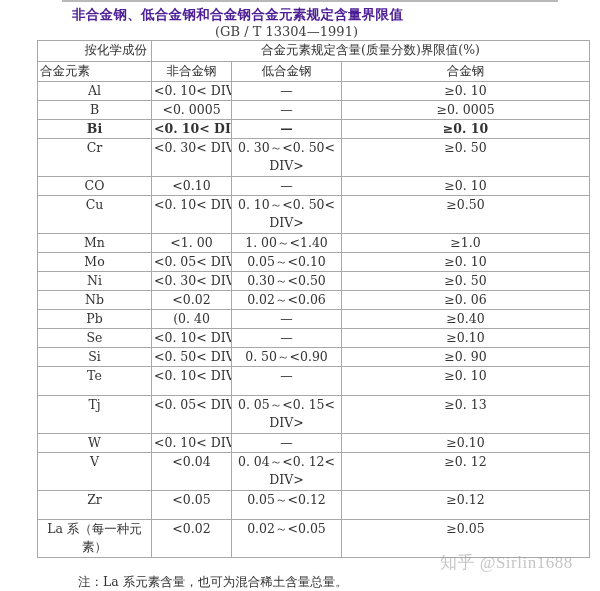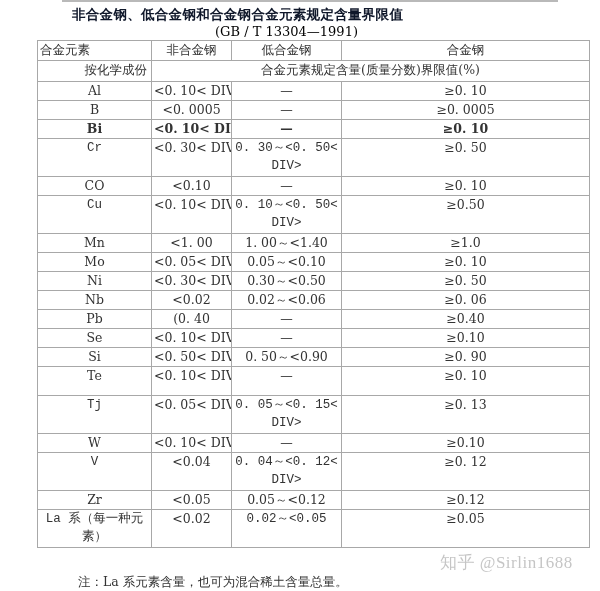--- a/index.html
+++ b/index.html
@@ -1,24 +1,24 @@
 <!DOCTYPE html>
 <html><head>
 <meta charset="utf-8">
 <style>
   html, body { margin:0; padding:0; background:#ffffff; }
   body { width:600px; height:591px; position:relative; overflow:hidden;
          font-family: "DejaVu Serif", "Liberation Serif", serif; color:#2a2a2a; }
   .topline { position:absolute; left:62px; top:0; width:496px; height:2px; background:#b9b9b9; }
-  .title { position:absolute; left:72px; top:6px; font-size:13.5px; font-weight:bold; letter-spacing:0.3px; color:#0f172a;font-family:Liberation Mono, monospace; }
-  .subtitle { position:absolute; left:215px; top:24px; font-size:13px; color:#000000; }
+  .title { position:absolute; left:72px; top:6px; font-size:13.5px; font-weight:bold; letter-spacing:0.3px; color:#4c1d95;font-family:Liberation Mono, monospace; }
+  .subtitle { position:absolute; left:215px; top:24px; font-size:13px; color:#404040; }
   table.grid { position:absolute; left:37px; top:40px; width:552px; border-collapse:collapse; table-layout:fixed; font-size:12.5px; }
   table.grid td { border:1.5px solid #a8a8a8; padding:0 2px; text-align:center; vertical-align:top; line-height:18px; color:#333; white-space:nowrap; overflow:hidden; }
   table.grid td.left { text-align:left; }
-  table.grid td.wrap { white-space:normal;font-family:Liberation Mono, monospace; }
+  table.grid td.wrap { white-space:normal; }
   table.grid td.mid { vertical-align:middle; }
   .c1 { width:114px; } .c2 { width:80px; } .c3 { width:110px; } .c4 { width:248px; }
   .hdr-a { text-align:right !important; padding-right:4px !important; }
   .note { position:absolute; left:78px; top:574px; font-size:12.5px; color:#333; }
   .wm { position:absolute; left:440px; top:551px; font-family:Liberation Serif, serif; font-size:17px; color:rgba(150,150,150,0.55); letter-spacing:0.5px; }
 </style>
 </head>
 <body>
 
 <div class="topline"></div>
@@ -26,29 +26,29 @@
 <div class="subtitle">(GB / T 13304—1991)</div>
 
 <table class="grid">
   <colgroup>
       <col class="c1">
       <col class="c2">
       <col class="c3">
       <col class="c4">
     </colgroup>
   <tbody>
-      <tr style="height:20px">
+      <tr style="height:21px">
+    <td class="hdr-a">按化学成份</td>
+    <td colspan="3">合金元素规定含量(质量分数)界限值(%)</td>
+  </tr>
+  <tr style="height:20px">
     <td class="left">合金元素</td>
     <td>非合金钢</td>
     <td>低合金钢</td>
     <td>合金钢</td>
-  </tr>
-  <tr style="height:21px">
-    <td class="hdr-a">按化学成份</td>
-    <td colspan="3">合金元素规定含量(质量分数)界限值(%)</td>
   </tr>
   </tbody>
     <tbody id="rows">
       <tr style="height: 19px;">
         <td>Al</td>
         <td>&lt;0. 10&lt; DIV&gt;</td>
         <td>—</td>
         <td>≥0. 10</td>
       </tr>
       <tr style="height: 19px;">
@@ -140,21 +140,21 @@
         <td>&lt;0. 10&lt; DIV&gt;</td>
         <td>—</td>
         <td>≥0.10</td>
       </tr>
       <tr style="height: 38px;">
         <td class="wrap">V</td>
         <td>&lt;0.04</td>
         <td class="wrap">0. 04～&lt;0. 12&lt; DIV&gt;</td>
         <td>≥0. 12</td>
       </tr>
-      <tr style="height: 19px;">
+      <tr style="height: 29px;">
         <td>Zr</td>
         <td>&lt;0.05</td>
         <td>0.05～&lt;0.12</td>
         <td>≥0.12</td>
       </tr>
       <tr style="height: 38px;">
         <td class="wrap">La 系（每一种元素）</td>
         <td>&lt;0.02</td>
         <td class="wrap">0.02～&lt;0.05</td>
         <td>≥0.05</td>

